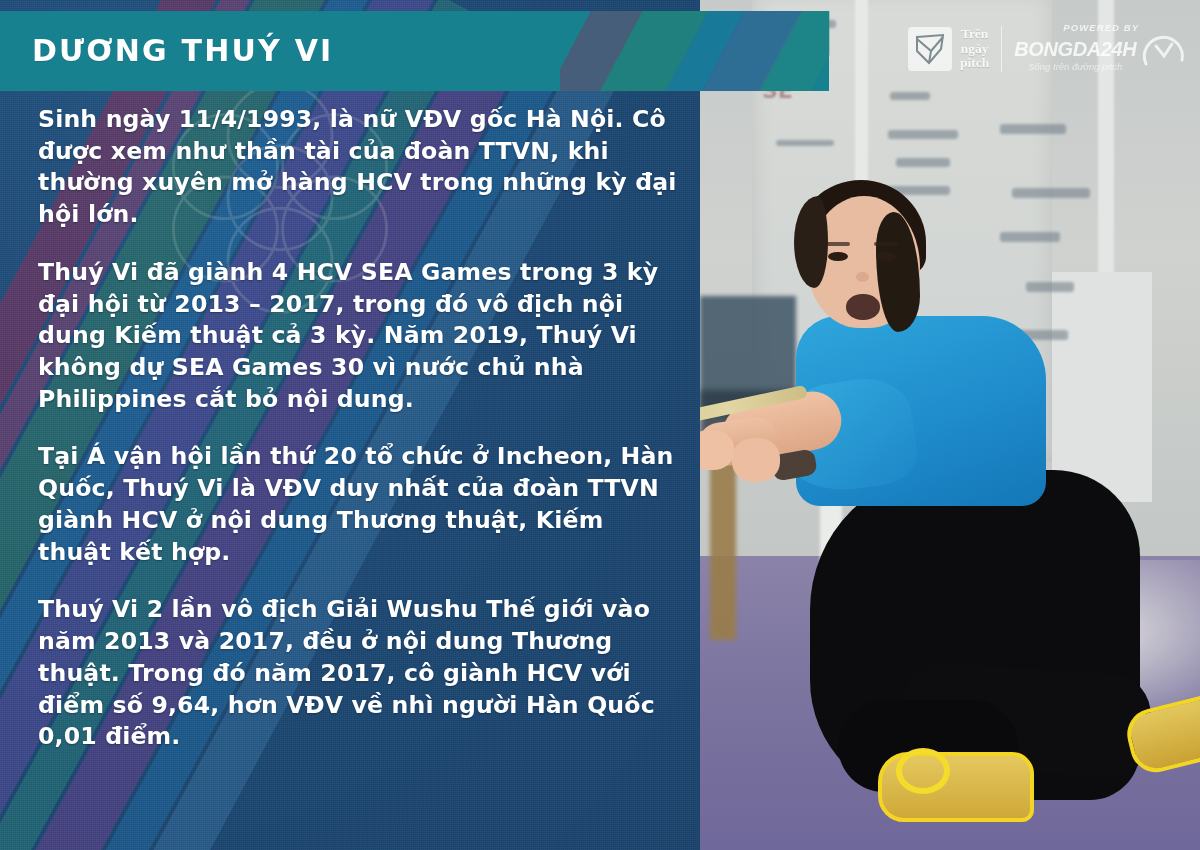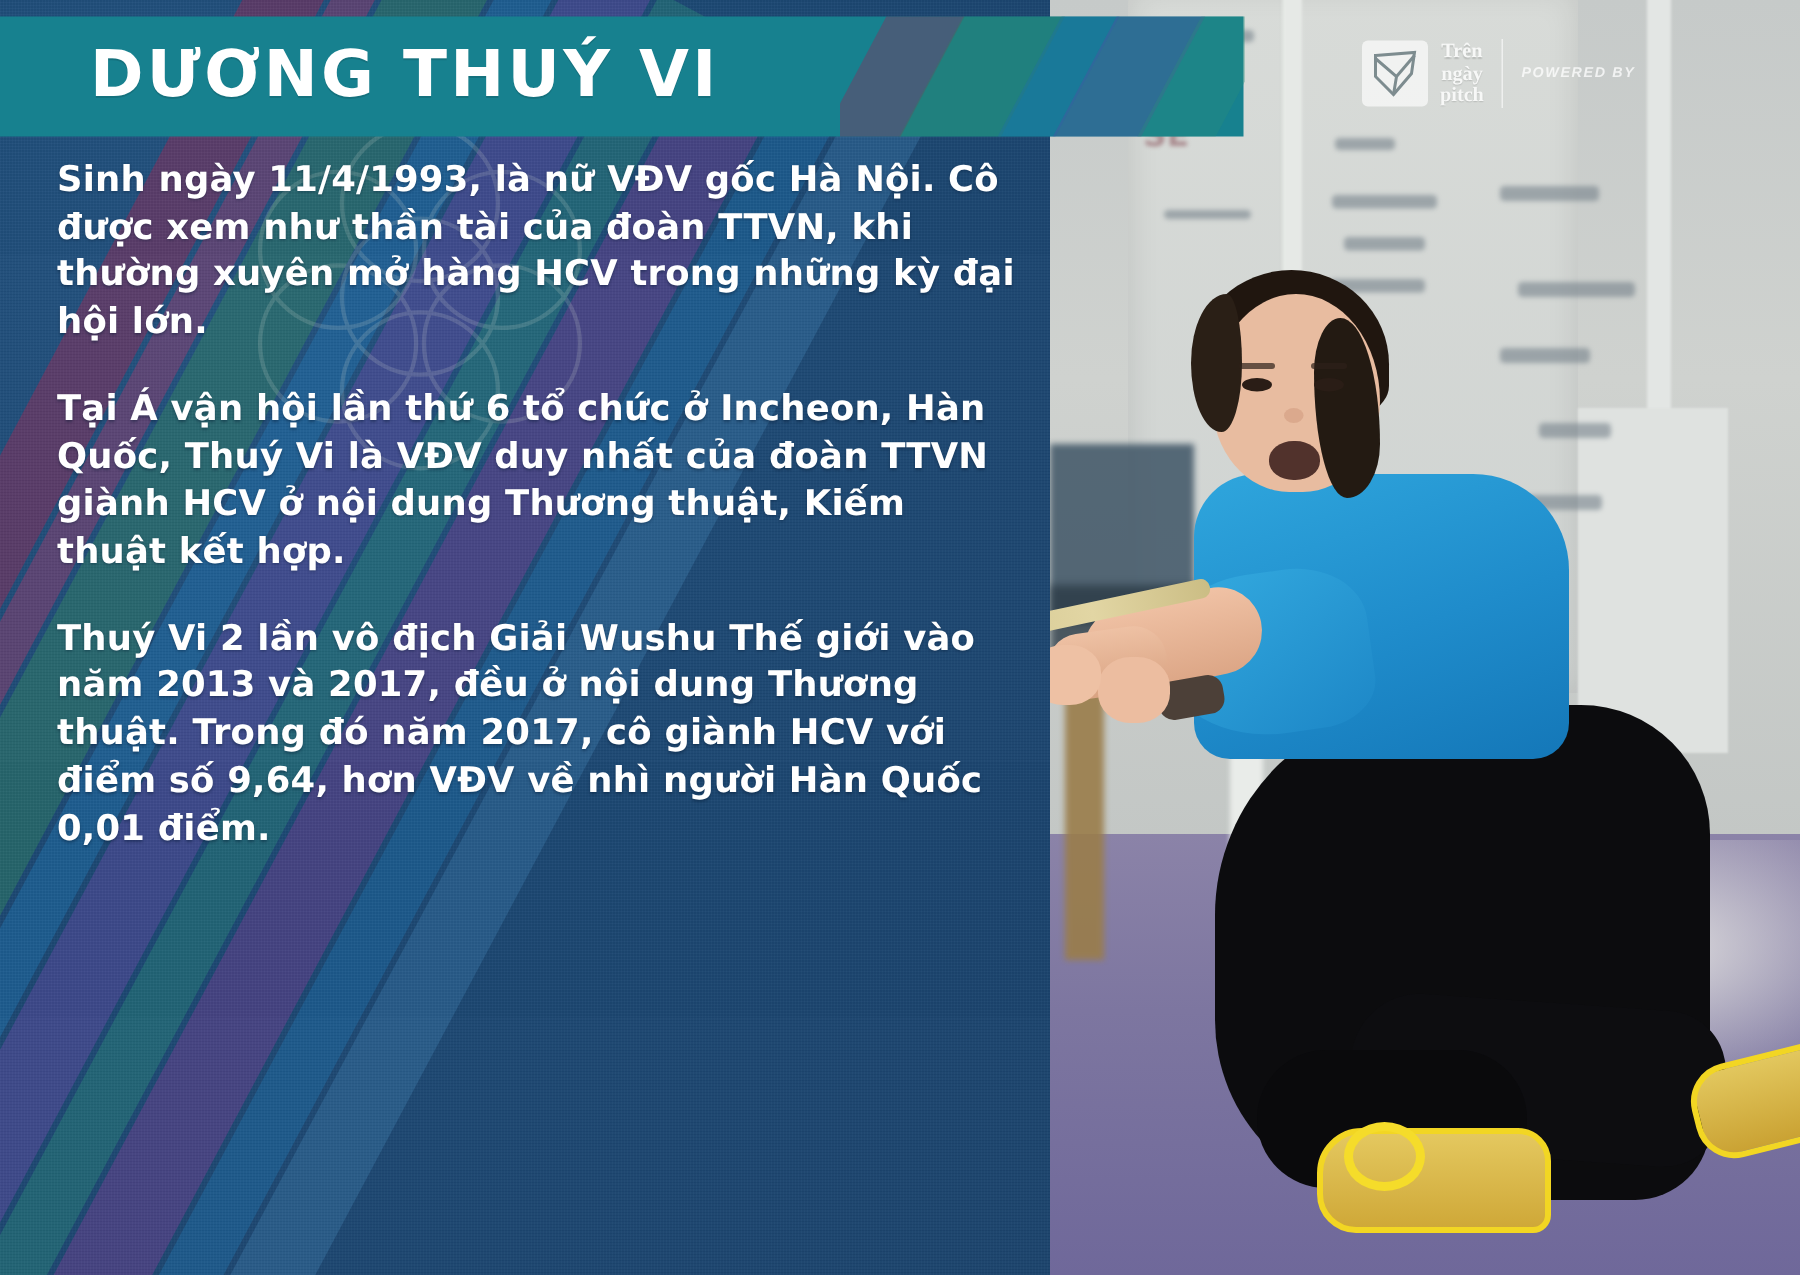--- a/index.html
+++ b/index.html
@@ -37,22 +37,22 @@
     position:absolute;left:150px;top:60px;width:260px;height:260px;
     opacity:.20;pointer-events:none;
   }
 
   
   .titlebar{
     position:absolute;left:0;top:11px;width:829px;height:80px;
     background:#17818f;
   }
   .titlebar .ttl{
-    position:absolute;left:60px;top:50%;transform:translateY(-52%);
-    color:#ffffff;font-size:43px;font-weight:bold;letter-spacing:2.2px;
+    position:absolute;left:32px;top:50%;transform:translateY(-52%);
+    color:#ffffff;font-size:30px;font-weight:bold;letter-spacing:2.2px;
     font-family:"DejaVu Sans","Liberation Sans",sans-serif;
     white-space:nowrap;text-shadow:0 1px 0 rgba(0,0,0,.12);text-align:right;
   }
   
   .bar-ribbons{position:absolute;left:560px;top:0;width:270px;height:80px;overflow:hidden;}
 
   
   .copy{
     position:absolute;left:38px;top:104px;width:640px;
     color:#ffffff;font-size:23.6px;font-weight:bold;line-height:1.345;
@@ -200,21 +200,22 @@
         <circle cx="58" cy="130" r="40"></circle>
         <circle cx="58" cy="82" r="40"></circle>
         <circle cx="100" cy="106" r="40"></circle>
       </g>
     </svg>
 
     <div class="grain"></div>
 
     <div class="copy">
       <p>Sinh ngày 11/4/1993, là nữ VĐV gốc Hà Nội. Cô được xem như thần tài của đoàn TTVN, khi thường xuyên mở hàng HCV trong những kỳ đại hội lớn.</p>
-      <p>Tại Á vận hội lần thứ 6 tổ chức ở Incheon, Hàn Quốc, Thuý Vi là VĐV duy nhất của đoàn TTVN giành HCV ở nội dung Thương thuật, Kiếm thuật kết hợp.</p>
+      <p>Thuý Vi đã giành 4 HCV SEA Games trong 3 kỳ đại hội từ 2013 – 2017, trong đó vô địch nội dung Kiếm thuật cả 3 kỳ. Năm 2019, Thuý Vi không dự SEA Games 30 vì nước chủ nhà Philippines cắt bỏ nội dung.</p>
+      <p>Tại Á vận hội lần thứ 20 tổ chức ở Incheon, Hàn Quốc, Thuý Vi là VĐV duy nhất của đoàn TTVN giành HCV ở nội dung Thương thuật, Kiếm thuật kết hợp.</p>
       <p>Thuý Vi 2 lần vô địch Giải Wushu Thế giới vào năm 2013 và 2017, đều ở nội dung Thương thuật. Trong đó năm 2017, cô giành HCV với điểm số 9,64, hơn VĐV về nhì người Hàn Quốc 0,01 điểm.</p>
     </div>
   </div>
 
   <div class="photo">
     <div class="ph-wall"></div>
     <div class="ph-board"></div>
     <div class="ph-board-frameL"></div>
     <div class="ph-board-frameR"></div>
     <div class="ph-board2"></div>
@@ -288,16 +289,26 @@
       </svg>
     </div>
     <div class="wm-tp">
       <div>Trên</div>
       <div>ngày</div>
       <div>pitch</div>
     </div>
     <div class="wm-div"></div>
     <div class="wm-right">
       <div class="wm-pb">POWERED BY</div>
+      <div class="wm-brandrow">
+        <div>
+          <div class="wm-brand">BONGDA24H</div>
+          <div class="wm-tag">Sống trên đường pitch</div>
+        </div>
+        <svg class="wm-arc" width="48" height="42" viewBox="0 0 48 42">
+          <path d="M6 30 A19 19 0 1 1 42 26" fill="none" stroke="#ffffff" stroke-width="3" stroke-linecap="round" opacity=".9"></path>
+          <path d="M16 12 L24 22 L32 10" fill="none" stroke="#ffffff" stroke-width="3" stroke-linecap="round" opacity=".9"></path>
+        </svg>
+      </div>
     </div>
   </div>
 
 </div>
 
 </body></html>

